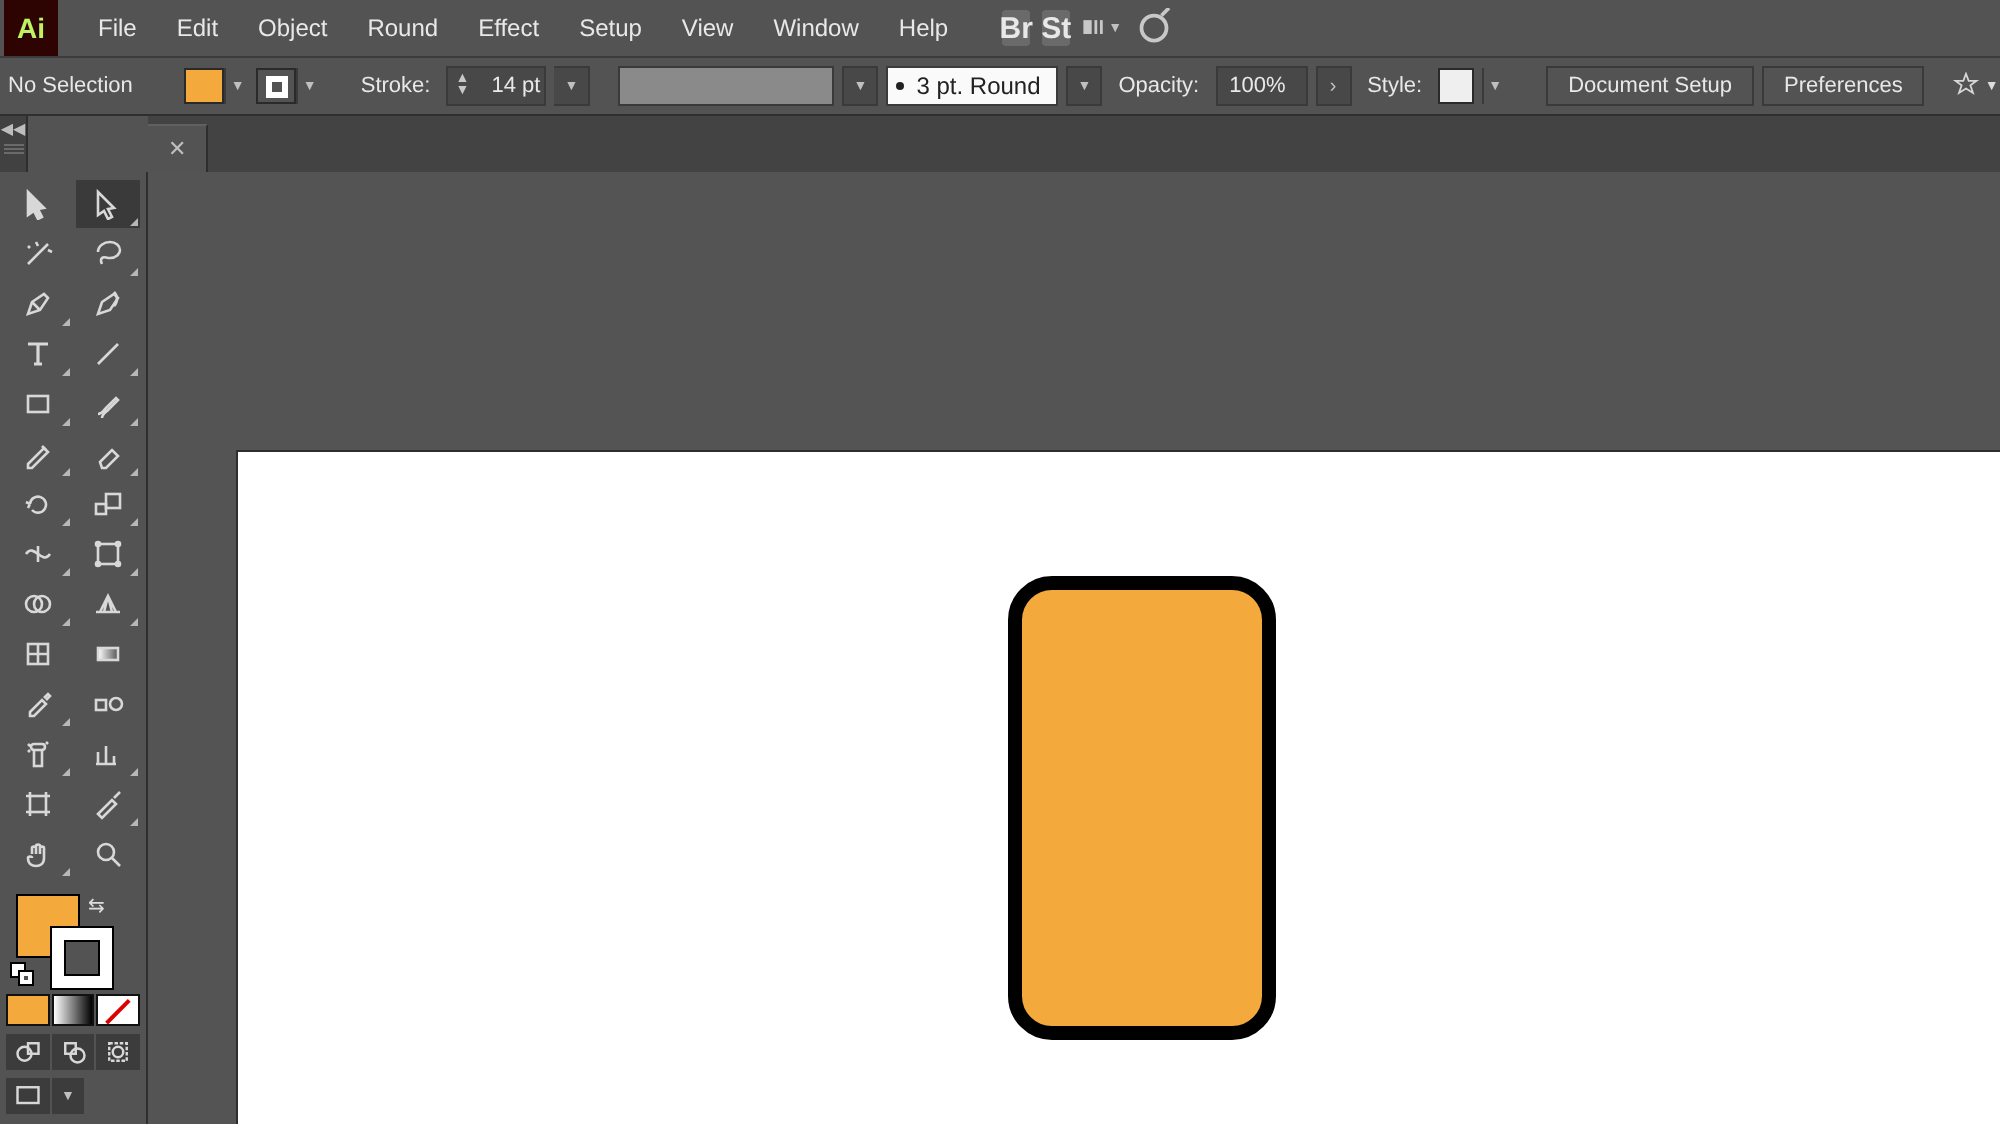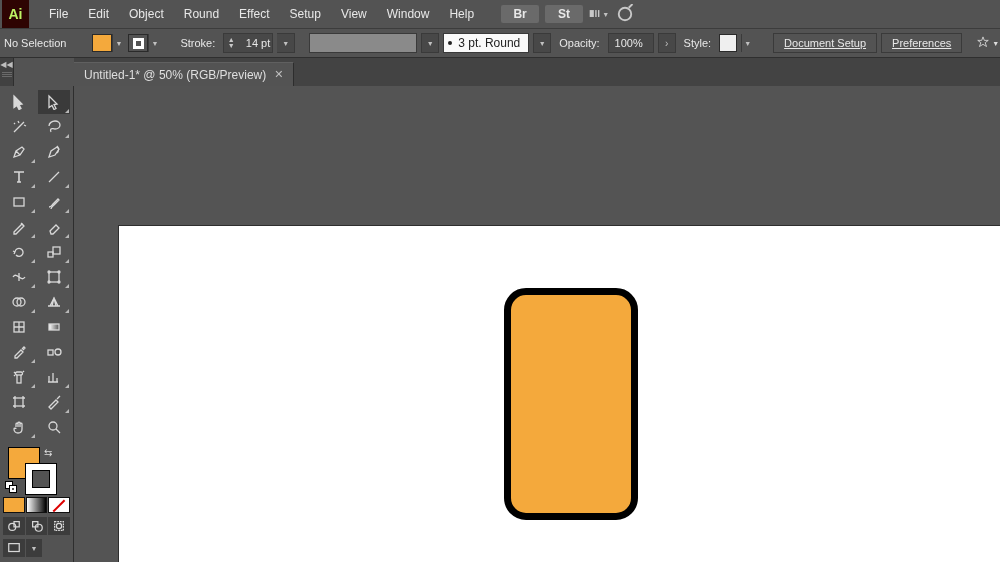--- a/index.html
+++ b/index.html
@@ -3,41 +3,41 @@
 <meta charset="utf-8">
 <style>
   * { margin:0; padding:0; box-sizing:border-box; font-family:"Segoe UI",Tahoma,sans-serif; user-select:none; }
   body { width:1000px; height:562px; background:#535353; overflow:hidden; position:relative; }
 
   
   .menubar { height:28px; background:#535353; display:flex; align-items:center; padding:0 2px; color:#e8e8e8; font-size:12px; }
   .ai-logo { width:27px; height:28px; background:#2e0402; color:#bef264; font-weight:700; font-size:14px; display:flex; align-items:center; justify-content:center; margin-right:10px; }
   .menubar .mitem { padding:0 10px; height:28px; line-height:28px; cursor:default; }
   .menubar .spacer { width:14px; }
-  .menubar .ic-box { width:38px; height:18px; background:#6a6a6a; color:#e8e8e8; font-size:12px; font-weight:700; display:flex; align-items:center; justify-content:center; margin:0 3px; border-radius:2px; }
+  .menubar .ic-box { width:14px; height:18px; background:#6a6a6a; color:#e8e8e8; font-size:15px; font-weight:700; display:flex; align-items:center; justify-content:center; margin:0 3px; border-radius:2px; }
   .menubar .ic-glyph { width:20px; height:20px; display:flex; align-items:center; justify-content:center; margin:0 3px; color:#c8c8c8; }
   .menubar .ic-dd { font-size:7px; margin-left:2px; color:#c0c0c0; }
 
   
   .controlbar { height:30px; background:#535353; border-top:1px solid #3c3c3c; border-bottom:1px solid #2f2f2f; display:flex; align-items:center; padding:0 0; color:#e8e8e8; font-size:11px; gap:4px; }
   .controlbar .lbl { margin:0 4px; white-space:nowrap; }
   .swatch { display:flex; align-items:center; }
   .sw-box { width:20px; height:18px; border:1px solid #2a2a2a; }
   .sw-dd  { width:12px; height:18px; display:flex; align-items:center; justify-content:center; border-left:1px solid #3a3a3a; font-size:7px; color:#c0c0c0; }
   .sw-stroke { width:20px; height:18px; border:1px solid #2a2a2a; display:flex; align-items:center; justify-content:center; }
   .sw-stroke .inner { width:11px; height:11px; border:3px solid #fff; background:transparent; }
   .field { height:20px; background:#484848; border:1px solid #3a3a3a; display:flex; align-items:center; padding:0 2px; }
   .field .arrows { display:flex; flex-direction:column; width:10px; line-height:6px; font-size:7px; text-align:center; color:#c8c8c8; }
   .field .val { font-size:11px; text-align:right; }
   .dd-only { width:18px; height:20px; background:#484848; border:1px solid #3a3a3a; border-left:none; display:flex; align-items:center; justify-content:center; font-size:7px; color:#c0c0c0; }
   .brush-prev { width:108px; height:20px; background:#8a8a8a; border:1px solid #3a3a3a;}
   .prof-prev  { width:86px; height:20px; background:#fafafa; border:1px solid #3a3a3a; display:flex; align-items:center; gap:6px; padding:0 4px; color:#222; font-size:12px;}
   .prof-prev .dot { width:4px; height:4px; background:#222; border-radius:50%; }
   .flyout { width:18px; height:20px; background:#484848; border:1px solid #3a3a3a; display:flex; align-items:center; justify-content:center; font-size:10px; color:#c0c0c0; }
-  .btn { height:20px; border:1px solid #3a3a3a; padding:0 10px; display:flex; align-items:center; font-size:11px; background:#535353;text-decoration:underline; }
+  .btn { height:20px; border:1px solid #3a3a3a; padding:0 10px; display:flex; align-items:center; font-size:11px; background:#535353; }
   .style-sw { width:18px; height:18px; background:#efefef; border:1px solid #2a2a2a;}
   .star-dd { display:flex; align-items:center; gap:2px; color:#ddd; }
 
   
   .tabstrip-row { display:flex; height:28px; }
   .expand-col { width:14px; background:#414141; border-right:1px solid #2e2e2e; display:flex; flex-direction:column; align-items:center; padding-top:2px; }
   .expand-col .chevrons { font-size:8px; color:#bdbdbd; }
   .expand-col .grip { width:10px; height:5px; margin-top:3px; background:repeating-linear-gradient(#6a6a6a,#6a6a6a 1px,#414141 1px,#414141 2px);}
   .tabstrip { flex:1; background:#434343; display:flex; align-items:flex-end; }
   .tools-gap { width:60px; height:28px; background:#535353; }
@@ -164,21 +164,20 @@
 </div>
 
 <div class="tabstrip-row">
   <div class="expand-col">
     <div class="chevrons">◀◀</div>
     <div class="grip"></div>
   </div>
   <div class="tools-gap"></div>
   <div class="tabstrip">
     <div class="tab">
-      <span>Untitled-1* @ 50% (RGB/Preview)</span>
       <span class="close">✕</span>
     </div>
   </div>
 </div>
 
 <div class="main">
   <div class="toolcol">
     <div class="toolgrid">
       <div class="tcell">
           <svg viewBox="0 0 16 16">

